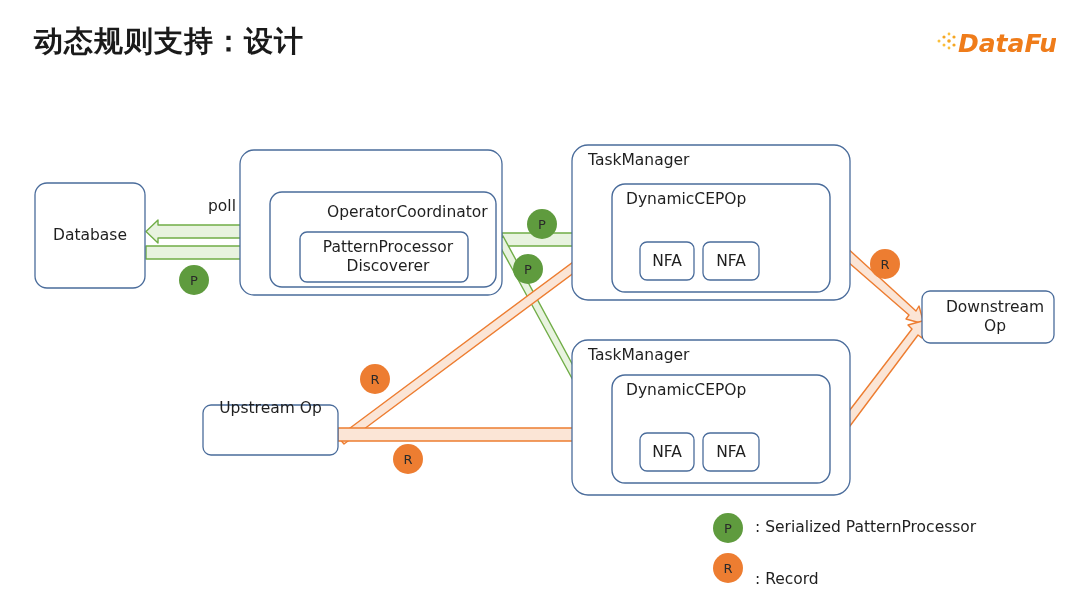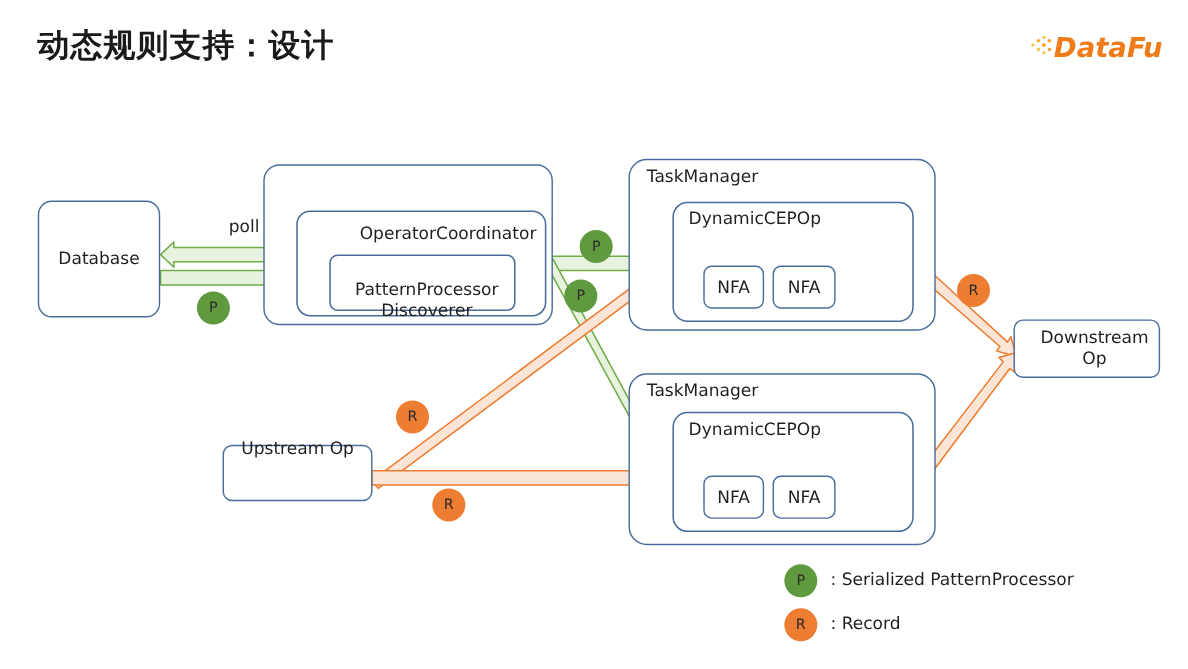--- a/index.html
+++ b/index.html
@@ -155,21 +155,21 @@
 
     <circle cx="728" cy="528" r="15" fill="#5f9b3e"></circle>
     <circle cx="728" cy="568" r="15" fill="#ed7d31"></circle>
   </svg>
 
   <div class="lbl" style="left:35px;top:183px;width:110px;height:105px;">Database</div>
 
 
   <div class="lbl lbl-tl" style="left:286px;top:203px;width:200px;height:22px;margin-left:41px;">OperatorCoordinator</div>
 
-  <div class="lbl" style="left:300px;top:248px;width:176px;height:50px;">PatternProcessor
+  <div class="lbl" style="left:300px;top:232px;width:176px;height:50px;">PatternProcessor
 Discoverer</div>
 
   <div class="lbl lbl-tl" style="left:588px;top:151px;width:200px;height:22px;">TaskManager</div>
 
   <div class="lbl lbl-tl" style="left:626px;top:190px;width:200px;height:22px;">DynamicCEPOp</div>
 
   <div class="lbl" style="left:640px;top:242px;width:54px;height:38px;">NFA</div>
 
   <div class="lbl" style="left:703px;top:242px;width:56px;height:38px;">NFA</div>
 
@@ -192,15 +192,15 @@
   <div class="badge-txt" style="left:527px;top:209px;width:30px;height:30px;">P</div>
   <div class="badge-txt" style="left:513px;top:254px;width:30px;height:30px;">P</div>
   <div class="badge-txt" style="left:870px;top:249px;width:30px;height:30px;">R</div>
   <div class="badge-txt" style="left:360px;top:364px;width:30px;height:30px;">R</div>
   <div class="badge-txt" style="left:393px;top:444px;width:30px;height:30px;">R</div>
 
   <div class="badge-txt" style="left:713px;top:513px;width:30px;height:30px;">P</div>
   <div class="legend-txt" style="left:755px;top:518px;">: Serialized PatternProcessor</div>
 
   <div class="badge-txt" style="left:713px;top:553px;width:30px;height:30px;">R</div>
-  <div class="legend-txt" style="left:755px;top:558px;">: Record</div>
+  <div class="legend-txt" style="left:755px;top:570px;">: Record</div>
 
 </div>
 
 </body></html>

